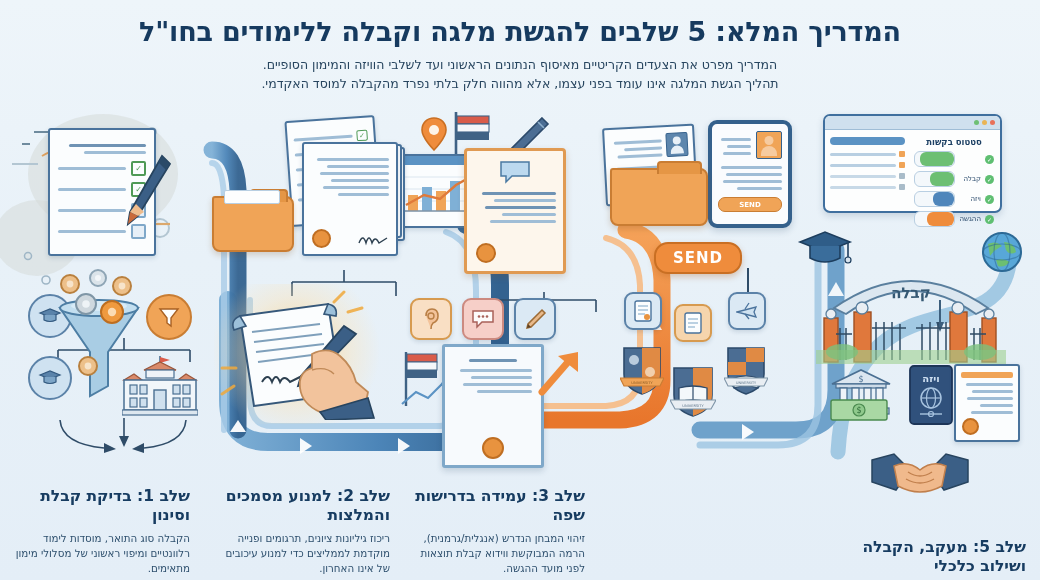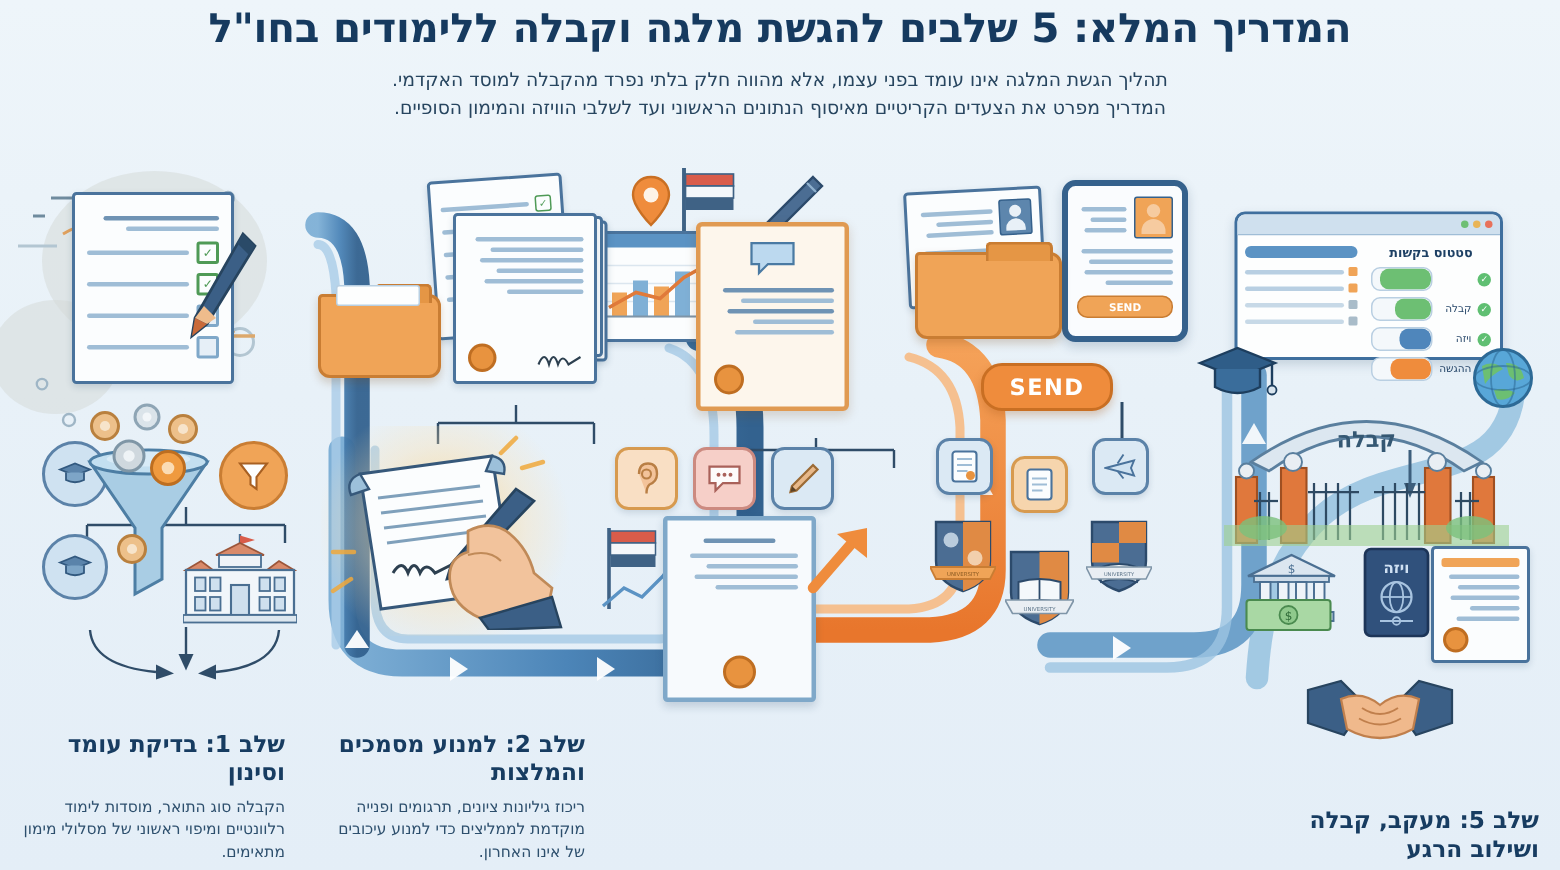--- a/index.html
+++ b/index.html
@@ -8,21 +8,21 @@
     width:1040px;height:580px;overflow:hidden;
     background:#eaf2f8;
     font-family:"DejaVu Sans","Liberation Sans",sans-serif;
     direction:rtl;
   }
   #stage{position:relative;width:1040px;height:580px;
     background:linear-gradient(180deg,#eef5fa 0%,#e8f1f8 45%,#e4eef7 100%);
     overflow:hidden;}
 
   
-  .header{position:absolute;top:0;left:0;width:1040px;padding-top:4px;text-align:center;}
+  .header{position:absolute;top:0;left:0;width:1040px;padding-top:16px;text-align:center;}
   .title{
     font-size:27px;font-weight:bold;color:#163a5f;letter-spacing:-.2px;
     line-height:1.18;padding:0 38px;
   }
   .subtitle{
     margin-top:7px;font-size:12.5px;color:#27455f;line-height:1.55;
     padding:0 170px;
   }
 
   
@@ -34,21 +34,20 @@
   .c2{right:242px;width:210px;}
   .c3{right:452px;width:200px;}
   .c4{right:640px;width:205px;}
   .c5{right:840px;width:200px;}
 
   
   .art{position:absolute;}
   .card{
     background:#fdfefe;border:2px solid #3f6f9e;border-radius:7px;
     box-shadow:0 3px 7px rgba(25,60,95,.17);
-    margin-top:27px;
   }
   .paper{
     background:#fbfdfe;border:2px solid #4a739c;border-radius:3px;
     box-shadow:0 2px 5px rgba(25,60,95,.16);
   }
   .line{height:3px;border-radius:2px;background:#9fbdd6;margin:4px 0;}
   .line.d{background:#6f93b4;}
   .folder{
     background:#f0a457;border:2px solid #c97d33;border-radius:3px 8px 8px 8px;
     box-shadow:0 3px 6px rgba(120,70,20,.22);
@@ -87,22 +86,22 @@
   .p5{right:850px;width:178px;}
 </style>
 </head>
 <body>
 
 <div id="stage">
 
   <div class="header">
     <div class="title">המדריך המלא: 5 שלבים להגשת מלגה וקבלה ללימודים בחו"ל</div>
     <div class="subtitle">
+      <div>המדריך מפרט את הצעדים הקריטיים מאיסוף הנתונים הראשוני ועד לשלבי הוויזה והמימון הסופיים.</div>
       <div>תהליך הגשת המלגה אינו עומד בפני עצמו, אלא מהווה חלק בלתי נפרד מהקבלה למוסד האקדמי.</div>
-      <div>המדריך מפרט את הצעדים הקריטיים מאיסוף הנתונים הראשוני ועד לשלבי הוויזה והמימון הסופיים.</div>
     </div>
   </div>
 
   <svg id="ribbons" viewBox="0 0 1040 580">
     <defs>
       <linearGradient id="gb" x1="0" y1="0" x2="1" y2="0">
         <stop offset="0%" stop-color="#7fb0d6"></stop>
           <stop offset="55%" stop-color="#4c85b8"></stop>
         <stop offset="100%" stop-color="#33628f"></stop>
       </linearGradient>
@@ -725,24 +724,28 @@
           <rect x="18" y="44" width="7" height="9"></rect>
         <rect x="51" y="44" width="7" height="9"></rect>
           <rect x="61" y="44" width="7" height="9"></rect>
       </g>
       <rect x="32" y="36" width="12" height="20" fill="#cfe0ee" stroke="#4a6f92" stroke-width="1.4"></rect>
       <rect x="0" y="56" width="76" height="5" fill="#dde7ef" stroke="#4a6f92" stroke-width="1.2"></rect>
     </svg>
   </div>
 
   <div class="caption p1">
-    <div class="cap-title">שלב 5: מעקב, קבלה ושילוב הרגע</div>
+    <div class="cap-title">שלב 5: מעקב, הקבלה ושילוב כלכלי</div>
+  </div>
+  <div class="caption p3">
+    <div class="cap-title">שלב 3: עמידה בדרישות שפה</div>
+    <div class="cap-body">זיהוי המבחן הנדרש (אנגלית/גרמנית), הרמה המבוקשת ווידוא קבלת תוצאות לפני מועד ההגשה.</div>
   </div>
   <div class="caption p4">
     <div class="cap-title">שלב 2: למנוע מסמכים והמלצות</div>
     <div class="cap-body">ריכוז גיליונות ציונים, תרגומים ופנייה מוקדמת לממליצים כדי למנוע עיכובים של אינו האחרון.</div>
   </div>
   <div class="caption p5">
-    <div class="cap-title">שלב 1: בדיקת עומד וסינון</div>
+    <div class="cap-title">שלב 1: בדיקת קבלת וסינון</div>
     <div class="cap-body">הקבלה סוג התואר, מוסדות לימוד רלוונטיים ומיפוי ראשוני של מסלולי מימון מתאימים.</div>
   </div>
 
 </div>
 
 </body></html>

